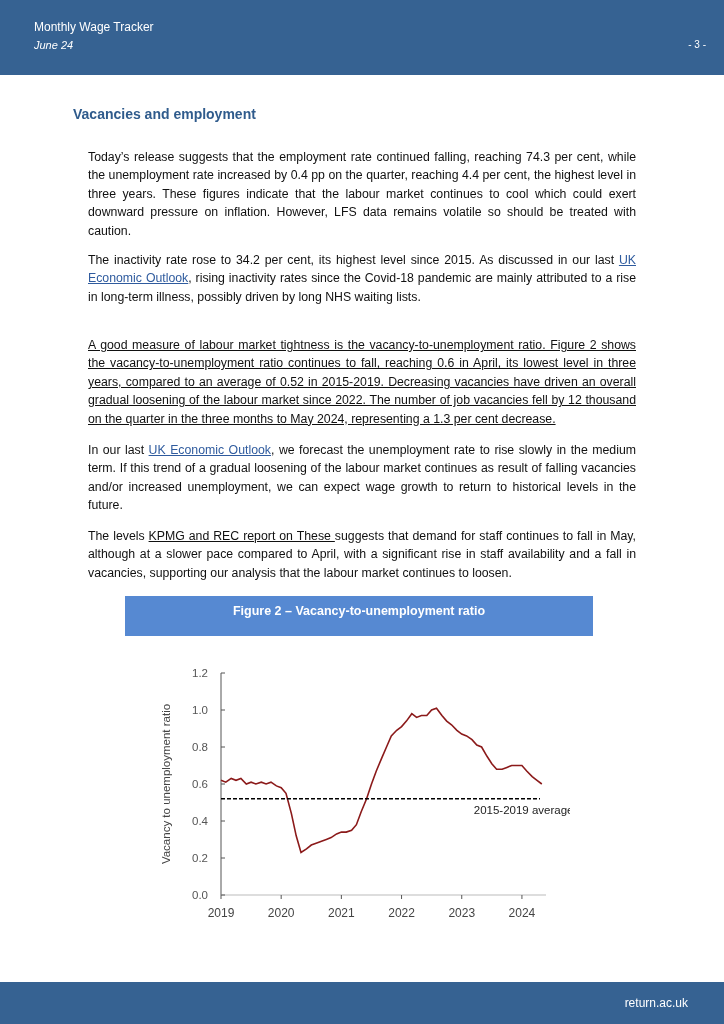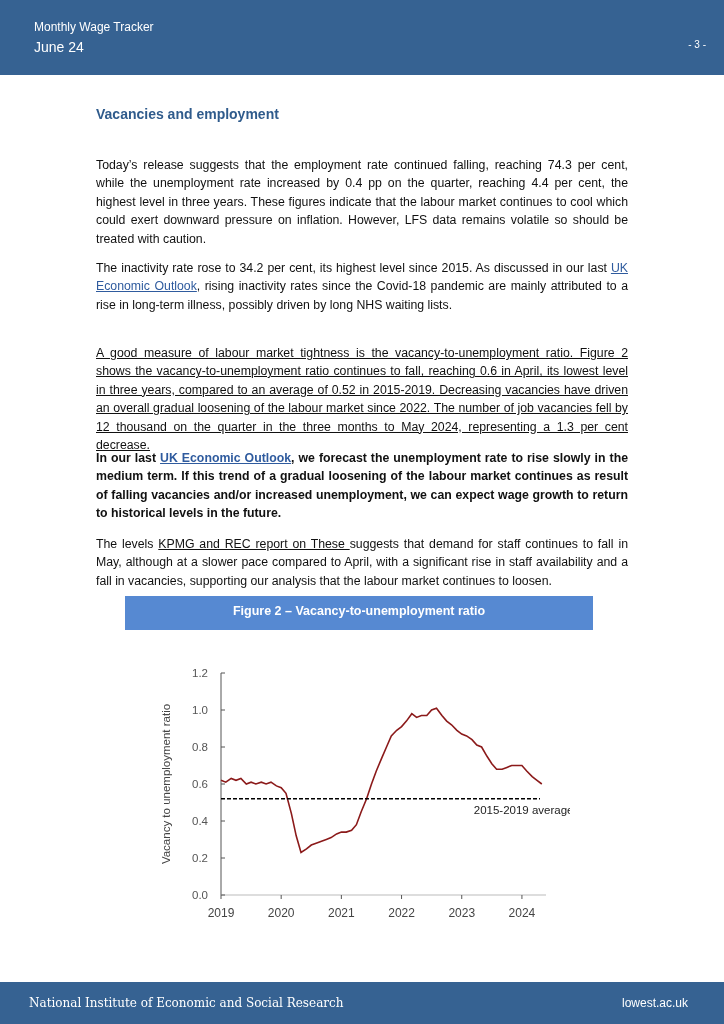--- a/index.html
+++ b/index.html
@@ -1,26 +1,26 @@
 <!DOCTYPE html>
 <html><head>
 <meta charset="utf-8">
 <style>
   html, body { margin: 0; padding: 0; }
   body { width: 724px; height: 1024px; position: relative; background: #ffffff; font-family: "Liberation Sans", sans-serif; overflow: hidden; }
   .header { position: absolute; left: 0; top: 0; width: 724px; height: 75px; background: #366292; color: #fff; padding-left: 20px; }
   .header .t1 { position: absolute; left: 34px; top: 20px; font-size: 12px; }
-  .header .t2 { position: absolute; left: 34px; top: 39px; font-size: 14px; }
+  .header .t2 { position: absolute; left: 34px; top: 39px; font-size: 11px; font-style: italic; }
   .header .pg { position: absolute; right: 38px; top: 39px; font-size: 10px; }
-  .section-title { position: absolute; left: 96px; top: 106px; font-size: 14px; font-weight: bold; color: #2f5b8c; }
+  .section-title { position: absolute; left: 73px; top: 106px; font-size: 14px; font-weight: bold; color: #2f5b8c; }
   .body { position: absolute; left: 88px; width: 548px; font-size: 12.3px; line-height: 18.4px; color: #111; text-align: justify; }
-  .body p { margin: 8px; }
+  .body p { margin: 0; }
   a.lnk { color: #2f5b9e; text-decoration: underline; }
   a.lnk-dark { color: #111; text-decoration: underline; }
-  .fig-title { position: absolute; left: 125px; top: 596px; width: 468px; height: 34px; background: #5689d2; color: #fff; font-size: 12.5px; font-weight: bold; text-align: center; line-height: 31px; }
+  .fig-title { position: absolute; left: 125px; top: 596px; width: 468px; height: 40px; background: #5689d2; color: #fff; font-size: 12.5px; font-weight: bold; text-align: center; line-height: 31px; }
   .chart { position: absolute; left: 150px; top: 655px; width: 420px; height: 275px; }
   .footer { position: absolute; left: 0; top: 982px; width: 724px; height: 42px; background: #366292; color: #fff; }
   .footer .org { position: absolute; left: 29px; top: 14px; font-size: 12px; font-family: "DejaVu Serif", serif; }
   .footer .url { position: absolute; right: 36px; top: 14px; font-size: 12px; }
 </style>
 </head>
 <body>
 
 <div class="header">
   <div class="t1">Monthly Wage Tracker</div>
@@ -35,21 +35,21 @@
 </div>
 
 <div class="body" style="top:251px;">
   <p><span>The inactivity rate rose to 34.2 per cent, its highest level since 2015. As discussed in our last </span><a class="lnk" href="#">UK Economic Outlook</a><span>, rising inactivity rates since the Covid-18 pandemic are mainly attributed to a rise in long-term illness, possibly driven by long NHS waiting lists.</span></p>
 </div>
 
 <div class="body" style="top:336px;text-decoration:underline;">
   <p>A good measure of labour market tightness is the vacancy-to-unemployment ratio. Figure 2 shows the vacancy-to-unemployment ratio continues to fall, reaching 0.6 in April, its lowest level in three years, compared to an average of 0.52 in 2015-2019. Decreasing vacancies have driven an overall gradual loosening of the labour market since 2022. The number of job vacancies fell by 12 thousand on the quarter in the three months to May 2024, representing a 1.3 per cent decrease.</p>
 </div>
 
-<div class="body" style="top:441px;font-weight:bold;">
+<div class="body" style="top:441px;">
   <p><span>In our last </span><a class="lnk" href="#">UK Economic Outlook</a><span>, we forecast the unemployment rate to rise slowly in the medium term. If this trend of a gradual loosening of the labour market continues as result of falling vacancies and/or increased unemployment, we can expect wage growth to return to historical levels in the future.</span></p>
 </div>
 
 <div class="body" style="top:527px;">
   <p><span>The levels </span><a class="lnk-dark" href="#">KPMG and REC report on These </a><span> suggests that demand for staff continues to fall in May, although at a slower pace compared to April, with a significant rise in staff availability and a fall in vacancies, supporting our analysis that the labour market continues to loosen.</span></p>
 </div>
 
 <div class="fig-title">Figure 2 – Vacancy-to-unemployment ratio</div>
 
 <div class="chart">
@@ -83,15 +83,14 @@
       <line x1="371.92592592592086" y1="240" x2="371.92592592592086" y2="244" stroke="#555" stroke-width="1"></line>
       <text x="371.92592592592086" y="262" text-anchor="middle" font-size="12" fill="#444" font-family="Liberation Sans, sans-serif">2024</text>
       <text x="0" y="0" transform="translate(20,129) rotate(-90)" text-anchor="middle" font-size="11.5" fill="#444" font-family="Liberation Sans, sans-serif">Vacancy to unemployment ratio</text>
       <polyline points="71.0,125.3 75.8,127.2 81.2,123.4 86.0,125.3 90.9,123.4 96.3,129.0 101.1,127.2 105.9,129.0 111.3,127.2 116.1,129.0 121.0,127.2 126.4,130.9 131.2,132.7 136.0,138.3 141.4,158.6 146.2,180.8 151.0,197.4 156.5,193.8 161.3,190.0 166.1,188.2 171.5,186.3 176.3,184.5 181.1,182.6 186.6,178.9 191.4,177.1 196.2,177.1 201.6,175.3 206.4,169.7 211.2,156.8 216.6,143.8 221.5,129.0 226.3,116.0 231.7,103.1 236.5,92.0 241.3,80.9 246.7,75.3 251.6,71.6 256.4,66.1 261.8,58.7 266.6,62.4 271.4,60.5 276.8,60.5 281.6,55.0 286.5,53.2 291.9,60.5 296.7,66.1 301.5,69.8 306.9,75.3 311.7,79.1 316.6,80.9 322.0,84.6 326.8,90.1 331.6,92.0 337.0,101.3 341.8,108.7 346.6,114.2 352.1,114.2 356.9,112.4 361.7,110.5 367.1,110.5 371.9,110.5 376.7,116.0 382.2,121.6 387.0,125.3 391.8,129.0" fill="none" stroke="#8b1a1a" stroke-width="1.6"></polyline>
       <polyline points="71.0,143.8 390.0,143.8" fill="none" stroke="#000000" stroke-width="1.5" stroke-dasharray="4,2"></polyline>
       <text x="323.77777777777624" y="158.6" text-anchor="start" font-size="11.5" fill="#222" font-family="Liberation Sans, sans-serif">2015-2019 average</text>
     </svg>
 </div>
 
 <div class="footer">
-  <div class="org">National Institute of Economic and Social Research</div>
-  <div class="url">lowest.ac.uk</div>
+  <div class="url">return.ac.uk</div>
 </div>
 
 </body></html>

